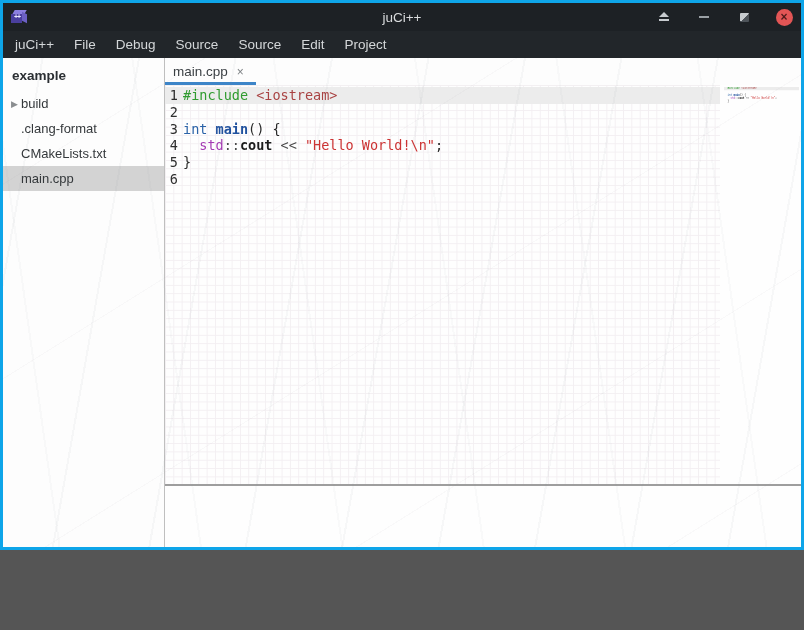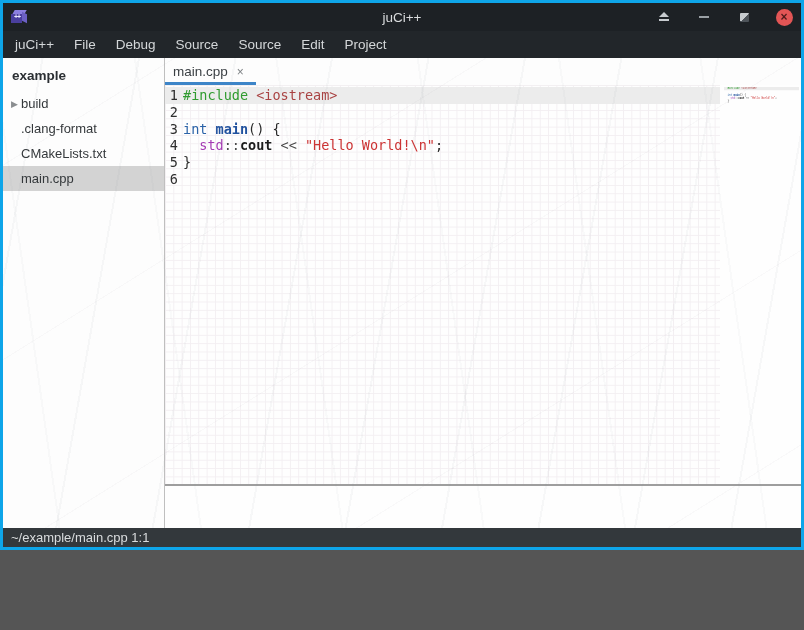--- a/index.html
+++ b/index.html
@@ -192,17 +192,14 @@
               <div class="cl"><span class="ln"></span><span class="code"></span></div>
             </div>
         </div>
       </div>
 
       <div id="pane-divider"></div>
       <div id="lower-pane"></div>
     </div>
   </div>
 
-  <div id="statusbar">
-    <span>~/example/main.cpp 1:1</span>
-  </div>
 
 </div>
 
 </body></html>

